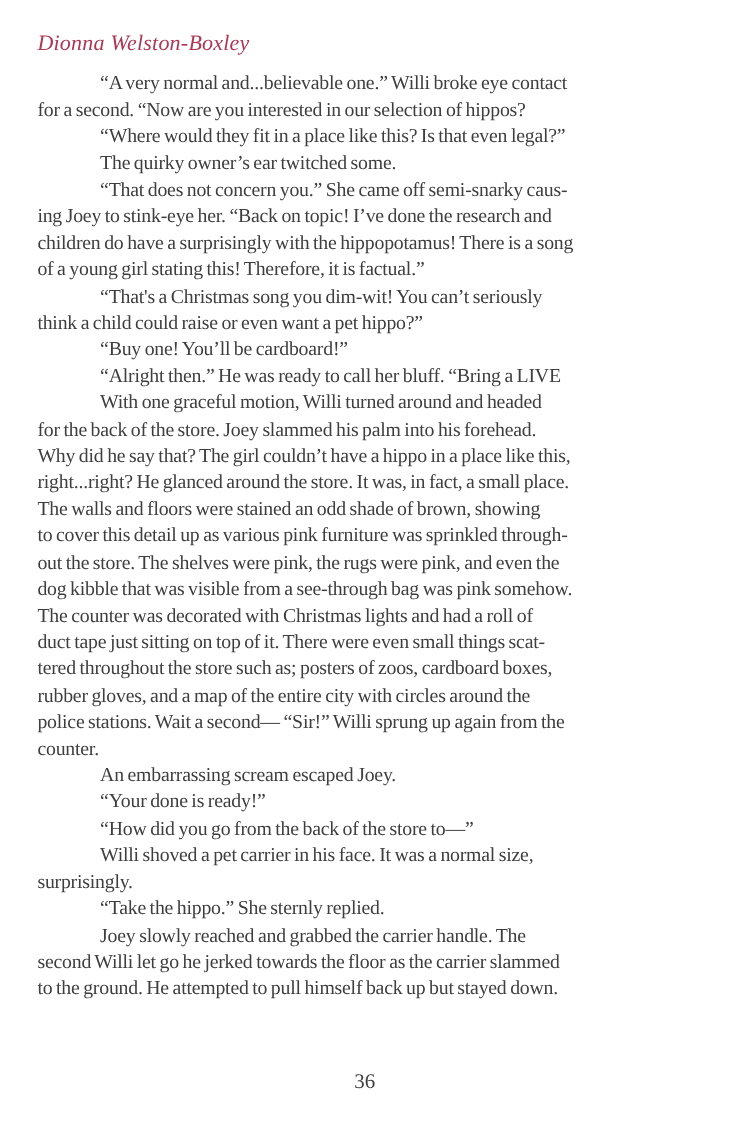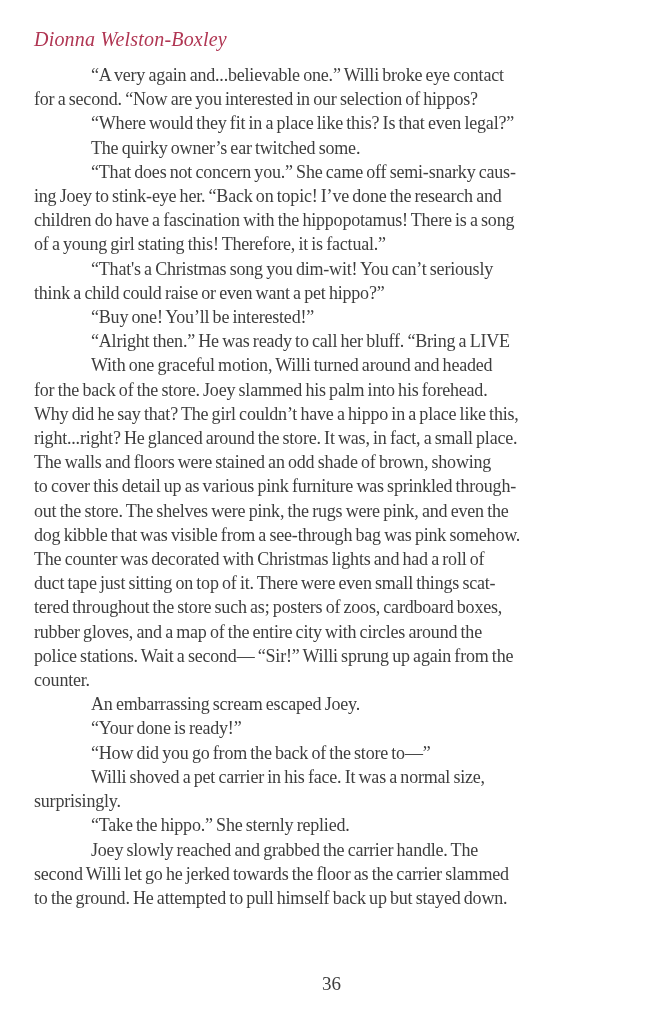--- a/index.html
+++ b/index.html
@@ -61,31 +61,31 @@
 </style>
 </head>
 <body>
 
 <div class="page">
 
   <div class="author-header">Dionna Welston-Boxley</div>
 
   <div class="text-block">
 
-  <div class="line indent">“A very again and...believable one.” Willi broke eye contact</div>
+  <div class="line indent">“A very normal and...believable one.” Willi broke eye contact</div>
       <div class="line">for a second. “Now are you interested in our selection of hippos?</div>
       <div class="line indent">“Where would they fit in a place like this? Is that even legal?”</div>
       <div class="line indent">The quirky owner’s ear twitched some.</div>
       <div class="line indent">“That does not concern you.” She came off semi-snarky caus-</div>
       <div class="line">ing Joey to stink-eye her. “Back on topic! I’ve done the research and</div>
-      <div class="line">children do have a fascination with the hippopotamus! There is a song</div>
+      <div class="line">children do have a surprisingly with the hippopotamus! There is a song</div>
       <div class="line">of a young girl stating this! Therefore, it is factual.”</div>
       <div class="line indent">“That's a Christmas song you dim-wit! You can’t seriously</div>
       <div class="line">think a child could raise or even want a pet hippo?”</div>
-      <div class="line indent">“Buy one! You’ll be interested!”</div>
+      <div class="line indent">“Buy one! You’ll be cardboard!”</div>
       <div class="line indent">“Alright then.” He was ready to call her bluff. “Bring a LIVE</div>
       <div class="line indent">With one graceful motion, Willi turned around and headed</div>
       <div class="line">for the back of the store. Joey slammed his palm into his forehead.</div>
       <div class="line">Why did he say that? The girl couldn’t have a hippo in a place like this,</div>
       <div class="line">right...right? He glanced around the store. It was, in fact, a small place.</div>
       <div class="line">The walls and floors were stained an odd shade of brown, showing</div>
       <div class="line">to cover this detail up as various pink furniture was sprinkled through-</div>
       <div class="line">out the store. The shelves were pink, the rugs were pink, and even the</div>
       <div class="line">dog kibble that was visible from a see-through bag was pink somehow.</div>
       <div class="line">The counter was decorated with Christmas lights and had a roll of</div>

